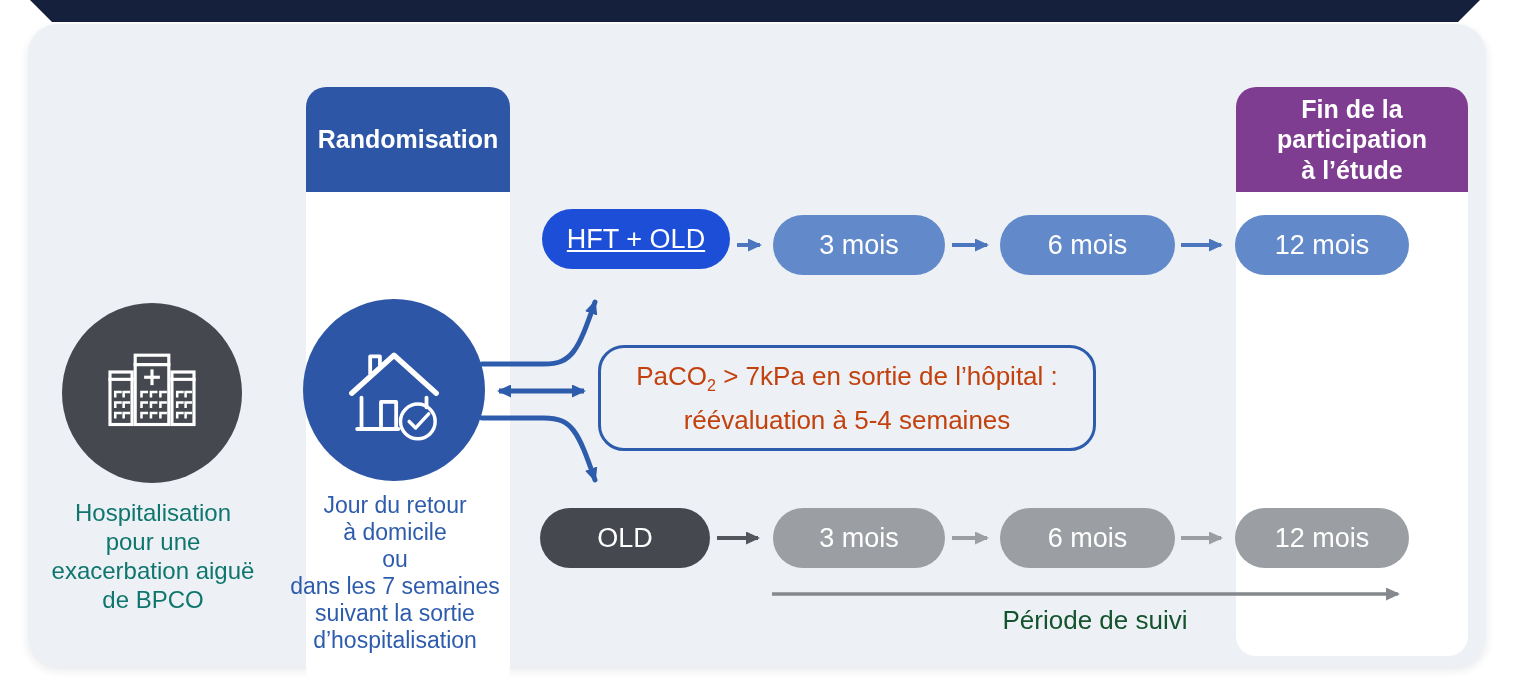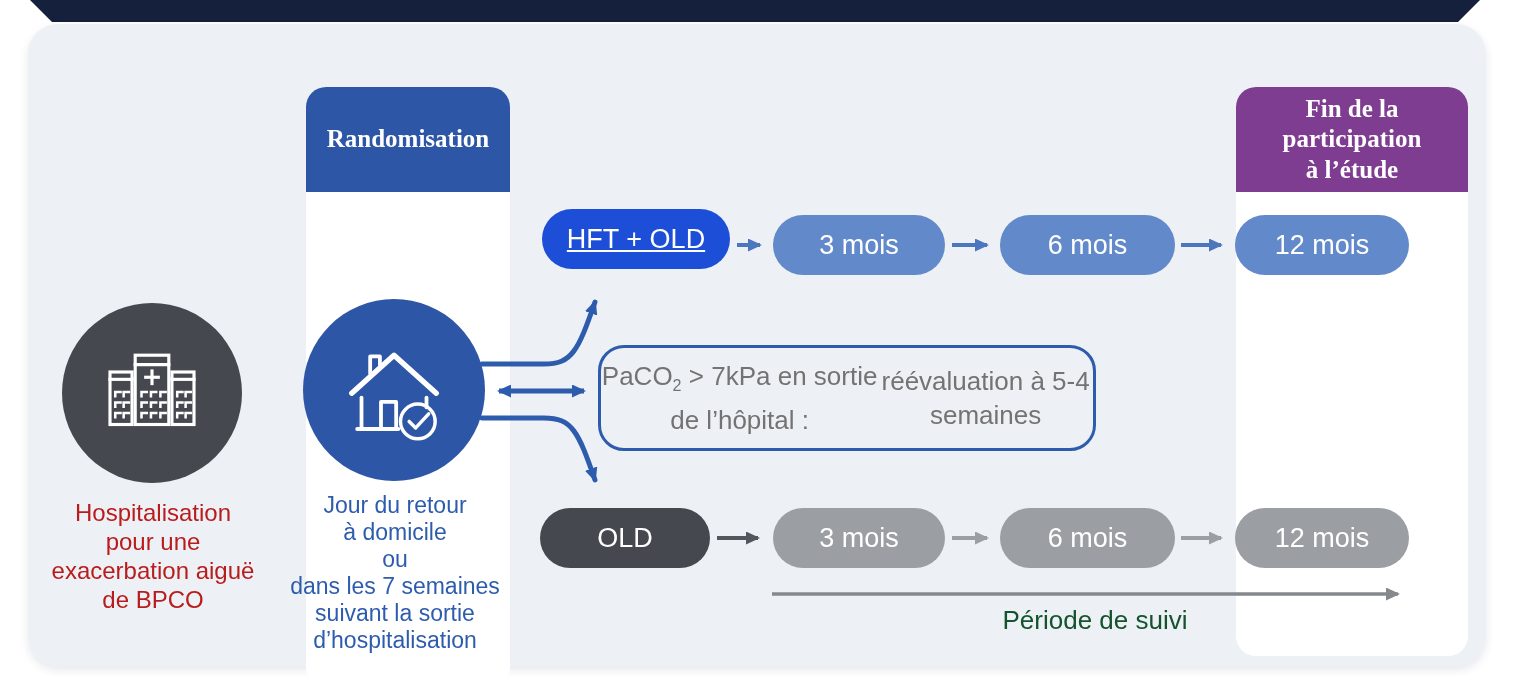--- a/index.html
+++ b/index.html
@@ -8,55 +8,55 @@
 
   
   .top-banner{position:absolute;left:30px;top:0;width:1450px;height:22px;background:#15213c;
               clip-path:polygon(0 0,100% 0,calc(100% - 22px) 100%,22px 100%);}
 
   
   .card{position:absolute;left:28px;top:24px;width:1458px;height:642px;background:#edf1f5;
         border-radius:30px;box-shadow:0 4px 10px rgba(20,30,60,.10);}
 
   
-  .col{position:absolute;background:#ffffff;border-radius:20px;font-family:Liberation Serif, serif;}
+  .col{position:absolute;background:#ffffff;border-radius:20px;}
   .col-rando{left:278px;top:63px;width:204px;height:600px;}
   .col-end{left:1208px;top:63px;width:232px;height:569px;}
 
   .col-header{position:absolute;left:0;top:0;width:100%;border-radius:20px 20px 0 0;
               display:flex;align-items:center;justify-content:center;text-align:center;
               color:#ffffff;font-weight:bold;font-size:25px;line-height:1.22;white-space:pre-line;}
   .hdr-rando{height:105px;background:#2e56a6;}
   .hdr-end{height:105px;background:#7e3d90;}
 
   
   .big-circle{position:absolute;border-radius:50%;display:flex;align-items:center;justify-content:center;}
   .hospital-circle{left:62px;top:303px;width:180px;height:180px;background:#45484f;}
   .home-circle{left:303px;top:299px;width:182px;height:182px;background:#2e56a6;z-index:2;}
 
   .caption-gray{position:absolute;left:22px;top:498px;width:262px;text-align:center;
-                color:#b91c1c;font-size:24px;line-height:29px;white-space:pre-line;}
+                color:#0f766e;font-size:24px;line-height:29px;white-space:pre-line;}
   .note-blue{position:absolute;left:264px;top:492px;width:262px;text-align:center;
              color:#2e5cad;font-size:23px;line-height:27px;white-space:pre-line;z-index:3;}
 
   
   .pill{position:absolute;height:60px;border-radius:30px;display:flex;align-items:center;
         justify-content:center;color:#ffffff;font-size:27px;z-index:3;}
   .pill-hft{left:542px;top:209px;width:188px;background:#1d4ed8;text-decoration:underline;}
   .pill-old{left:540px;top:508px;width:170px;background:#45484f;}
   .pill-blue{background:#6289ca;}
   .pill-gray{background:#9b9ea3;}
   .m-top{top:215px;} .m-bot{top:508px;}
   .mx-0{left:773px;width:172px;} .mx-1{left:1000px;width:175px;} .mx-2{left:1235px;width:174px;}
 
   
   .reassess-box{position:absolute;left:598px;top:345px;width:492px;height:100px;
                 border:3px solid #2e5cad;border-radius:26px;background:transparent;
-                display:flex;flex-direction:row;align-items:center;justify-content:center;
-                color:#737373;font-size:26px;line-height:34px;text-align:center;z-index:2;}
+                display:flex;flex-direction:column;align-items:center;justify-content:center;
+                color:#c2410c;font-size:26px;line-height:34px;text-align:center;z-index:2;}
   .reassess-box sub{font-size:0.62em;}
 
   
   .follow-label{position:absolute;left:940px;top:605px;width:310px;text-align:center;
                 color:#14532d;font-size:26px;z-index:4;}
 
   .connectors{position:absolute;left:0;top:0;width:1514px;height:691px;z-index:3;pointer-events:none;}
   .icon-svg{display:block;}
 </style>
 </head>

